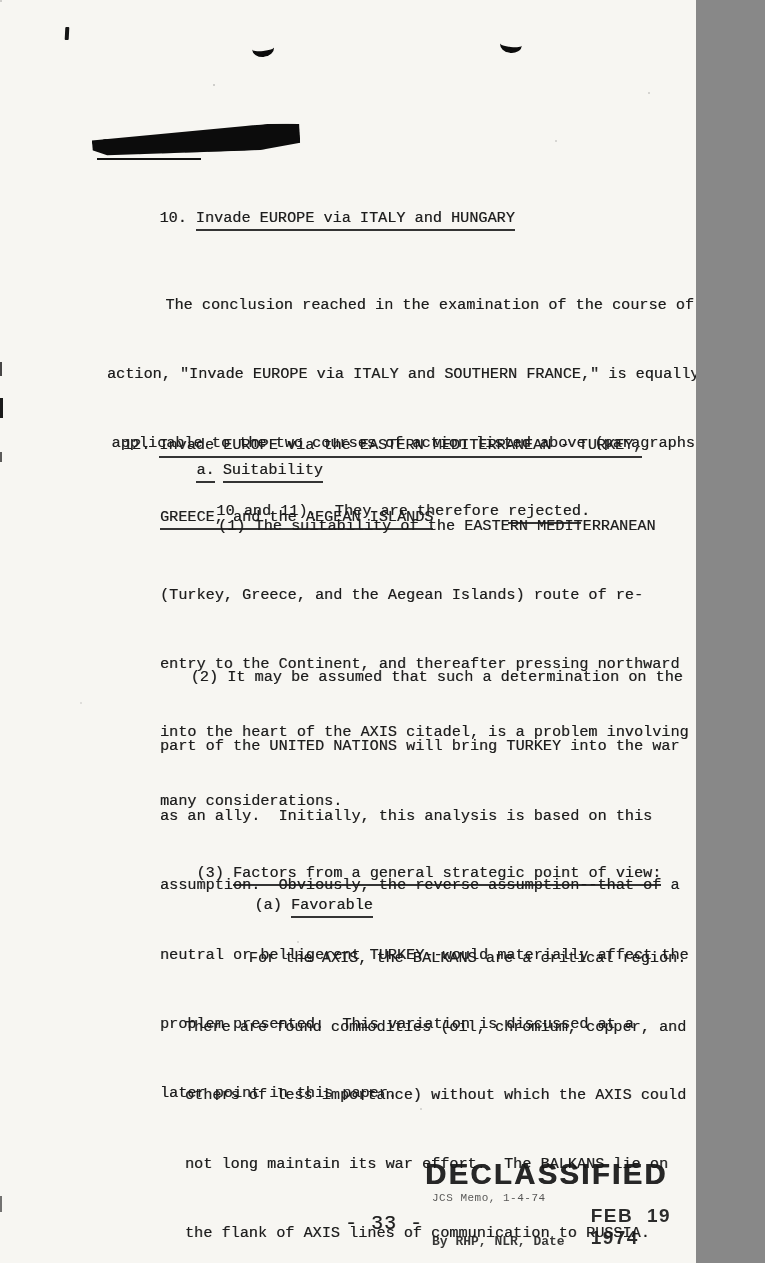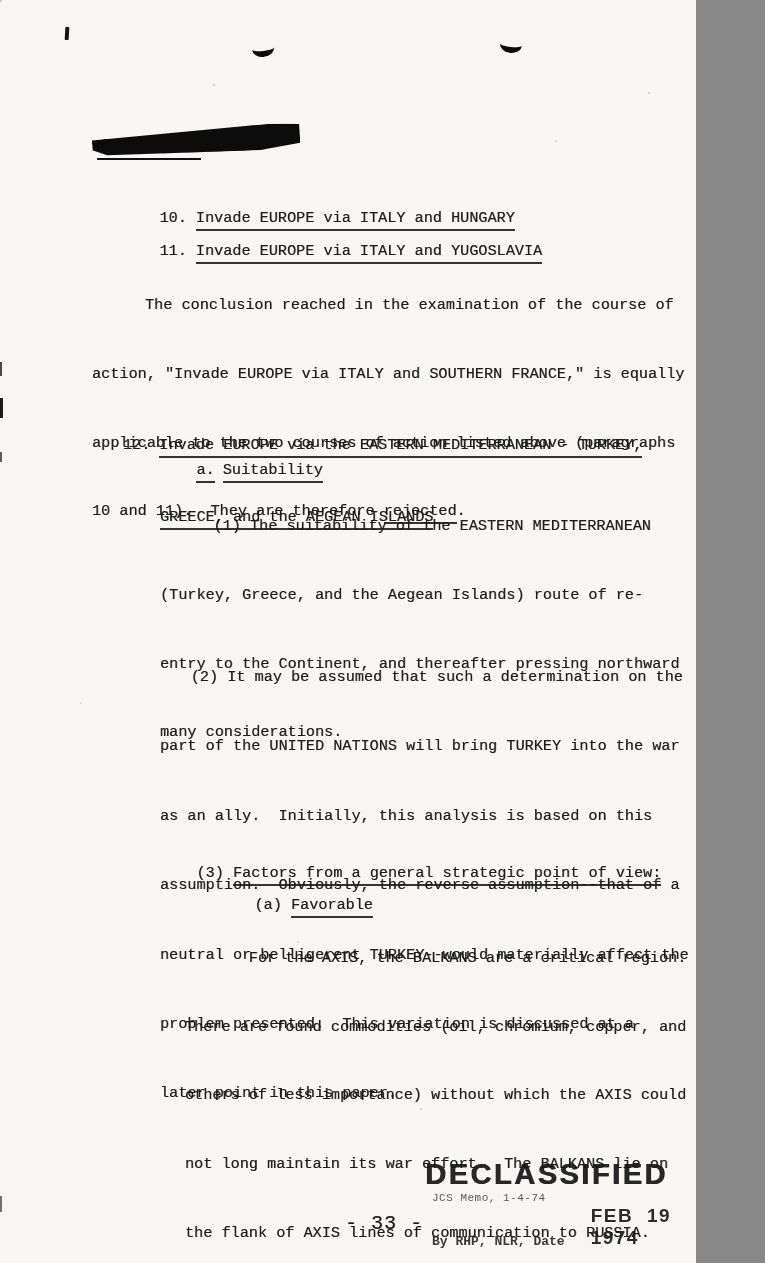--- a/index.html
+++ b/index.html
@@ -90,44 +90,42 @@
 
   <div class="abs secret-wrap">
     <span class="secret-text">SECRET</span>
     <div class="secret-bar"></div>
   </div>
 
   <div class="abs tw" style="left:123px; top:190px;">
     <span class="num">10.</span><span class="u">Invade EUROPE via ITALY and HUNGARY</span>
   </div>
 
-  <div class="abs tw" style="left:123px; top:223px;">
-    <span class="num">11.</span><span class="u">Invade EUROPE via ITALY and YUGOSLAVIA</span>
-  </div>
 
-  <div class="abs tw para lh308" style="left:92px; top:252px;">
+  <div class="abs tw para lh308" style="left:107px; top:252px;text-align:center;">
     <div class="ind53">The conclusion reached in the examination of the course of</div>
     <div>action, "Invade EUROPE via ITALY and SOUTHERN FRANCE," is equally</div>
     <div>applicable to the two courses of action listed above (paragraphs</div>
     <div><span>10 and 11).  They are therefore </span><span class="u">rejected</span><span>.</span></div>
   </div>
 
   <div class="abs tw" style="left:123px; top:388px; line-height:23px;">
     <div><span class="num">12.</span><span class="u">Invade EUROPE via the EASTERN MEDITERRANEAN - TURKEY,</span></div>
     <div style="margin-left:37px; margin-top:3px;"><span class="u">GREECE, and the AEGEAN ISLANDS</span></div>
   </div>
 
   <div class="abs tw" style="left:160px; top:442px;">
     <span class="u" style="margin-right:8px;">a.</span><span class="u">Suitability</span>
   </div>
 
   <div class="abs tw para lh308" style="left:160px; top:473px;">
     <div class="ind25">(1) The suitability of the EASTERN MEDITERRANEAN</div>
     <div>(Turkey, Greece, and the Aegean Islands) route of re-</div>
     <div>entry to the Continent, and thereafter pressing northward</div>
+    <div>into the heart of the AXIS citadel, is a problem involving</div>
     <div>many considerations.</div>
   </div>
 
   <div class="abs tw para lh314" style="left:160px; top:624px;">
     <div class="ind25">(2) It may be assumed that such a determination on the</div>
     <div>part of the UNITED NATIONS will bring TURKEY into the war</div>
     <div>as an ally.  Initially, this analysis is based on this</div>
     <div>assumption.  Obviously, the reverse assumption--that of a</div>
     <div>neutral or belligerent TURKEY--would materially affect the</div>
     <div>problem presented.  This variation is discussed at a</div>

